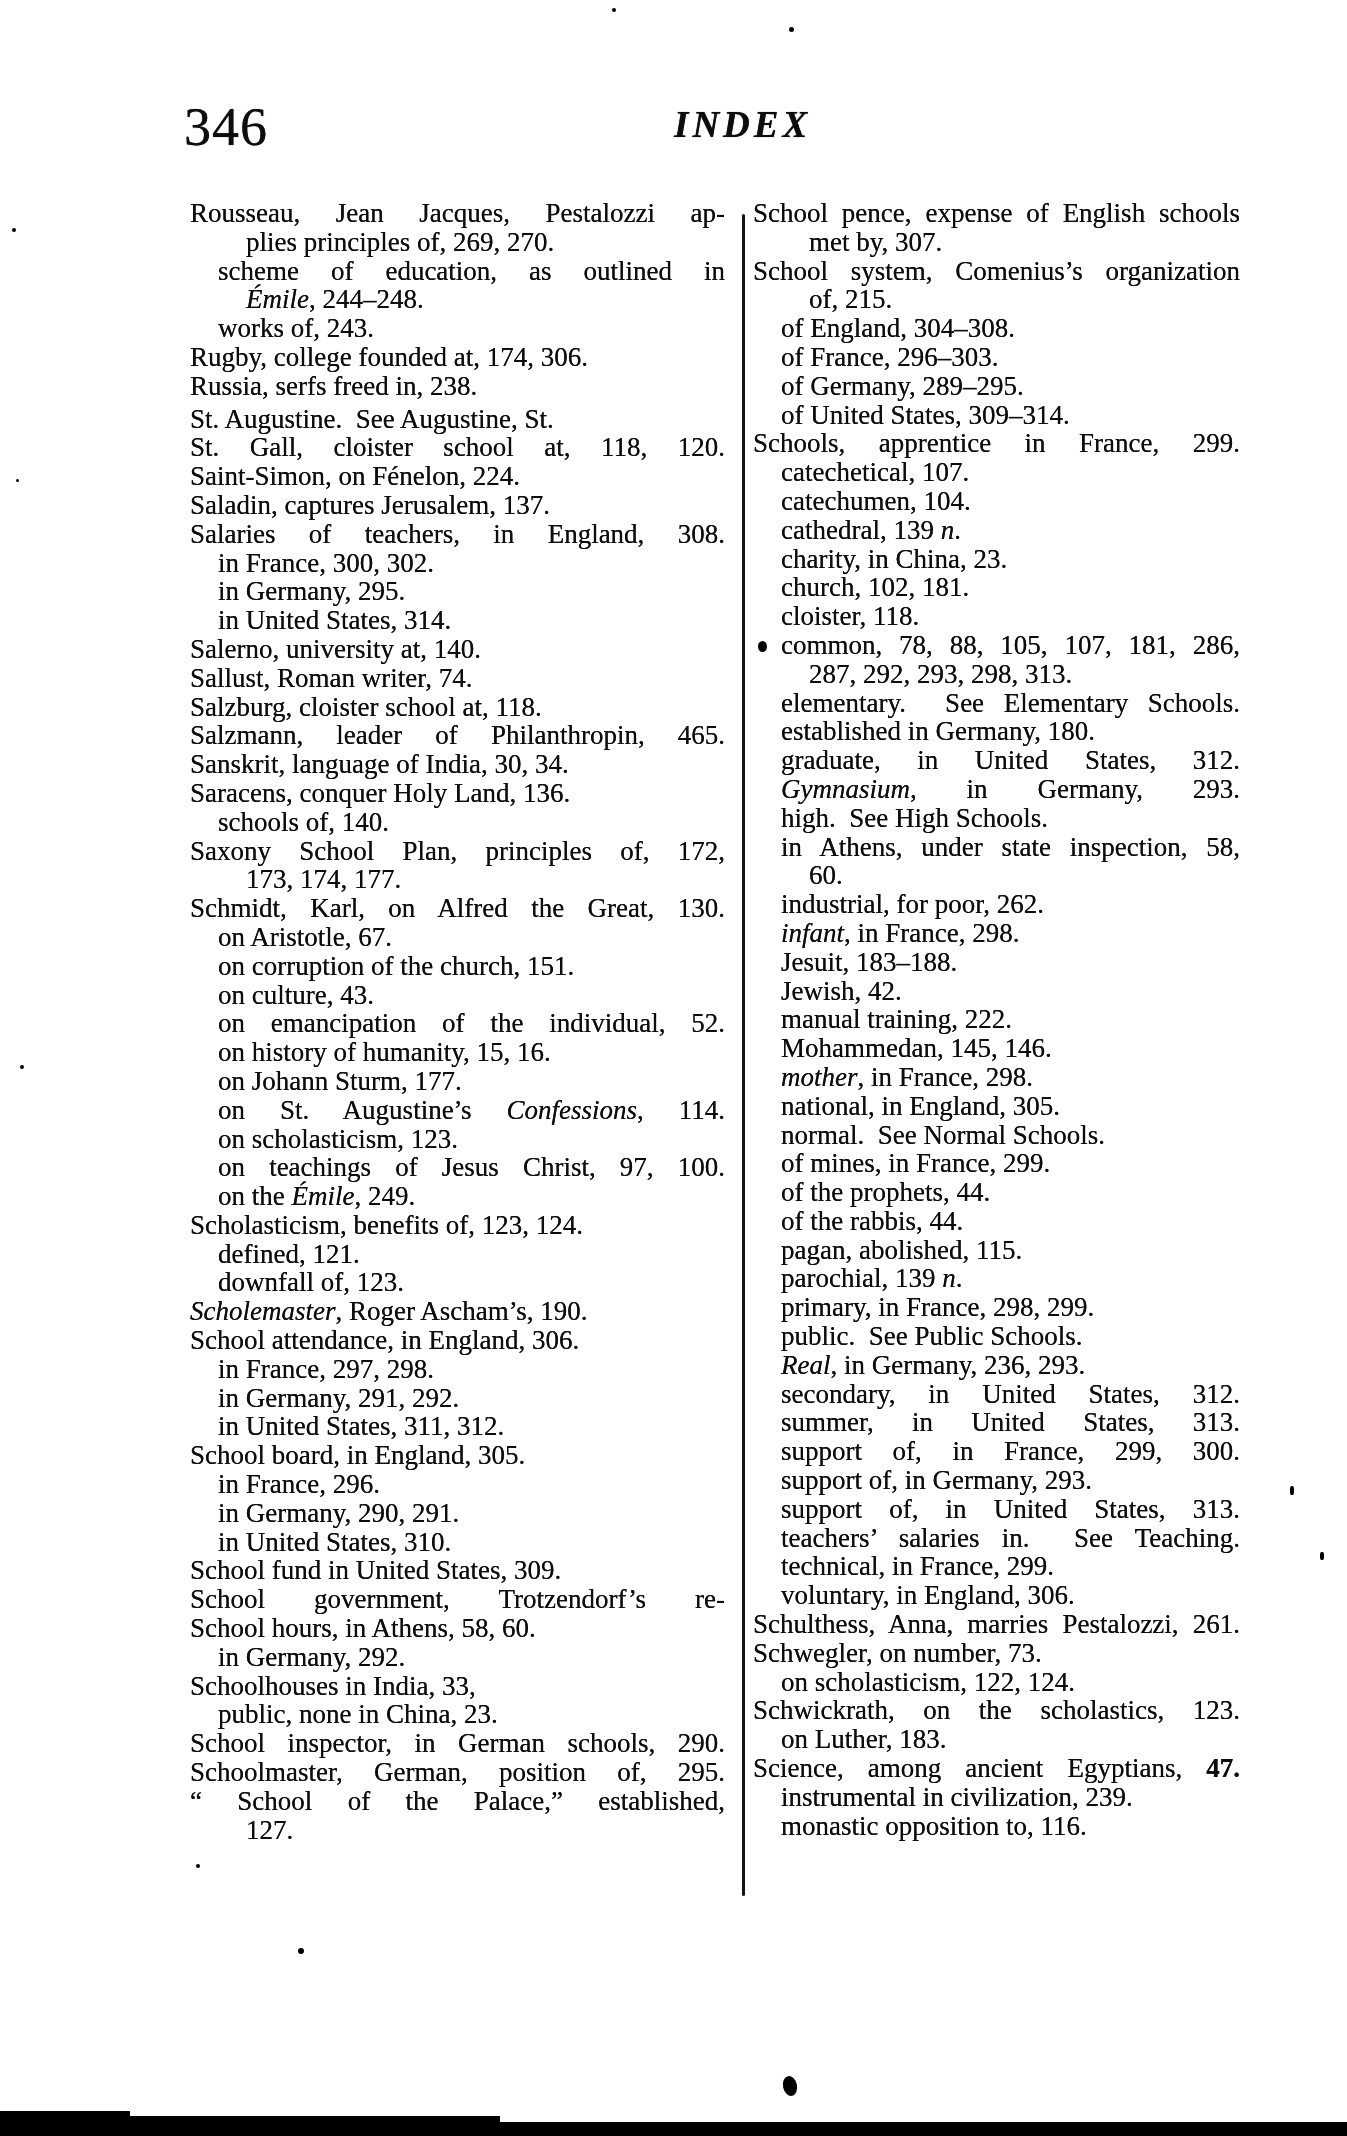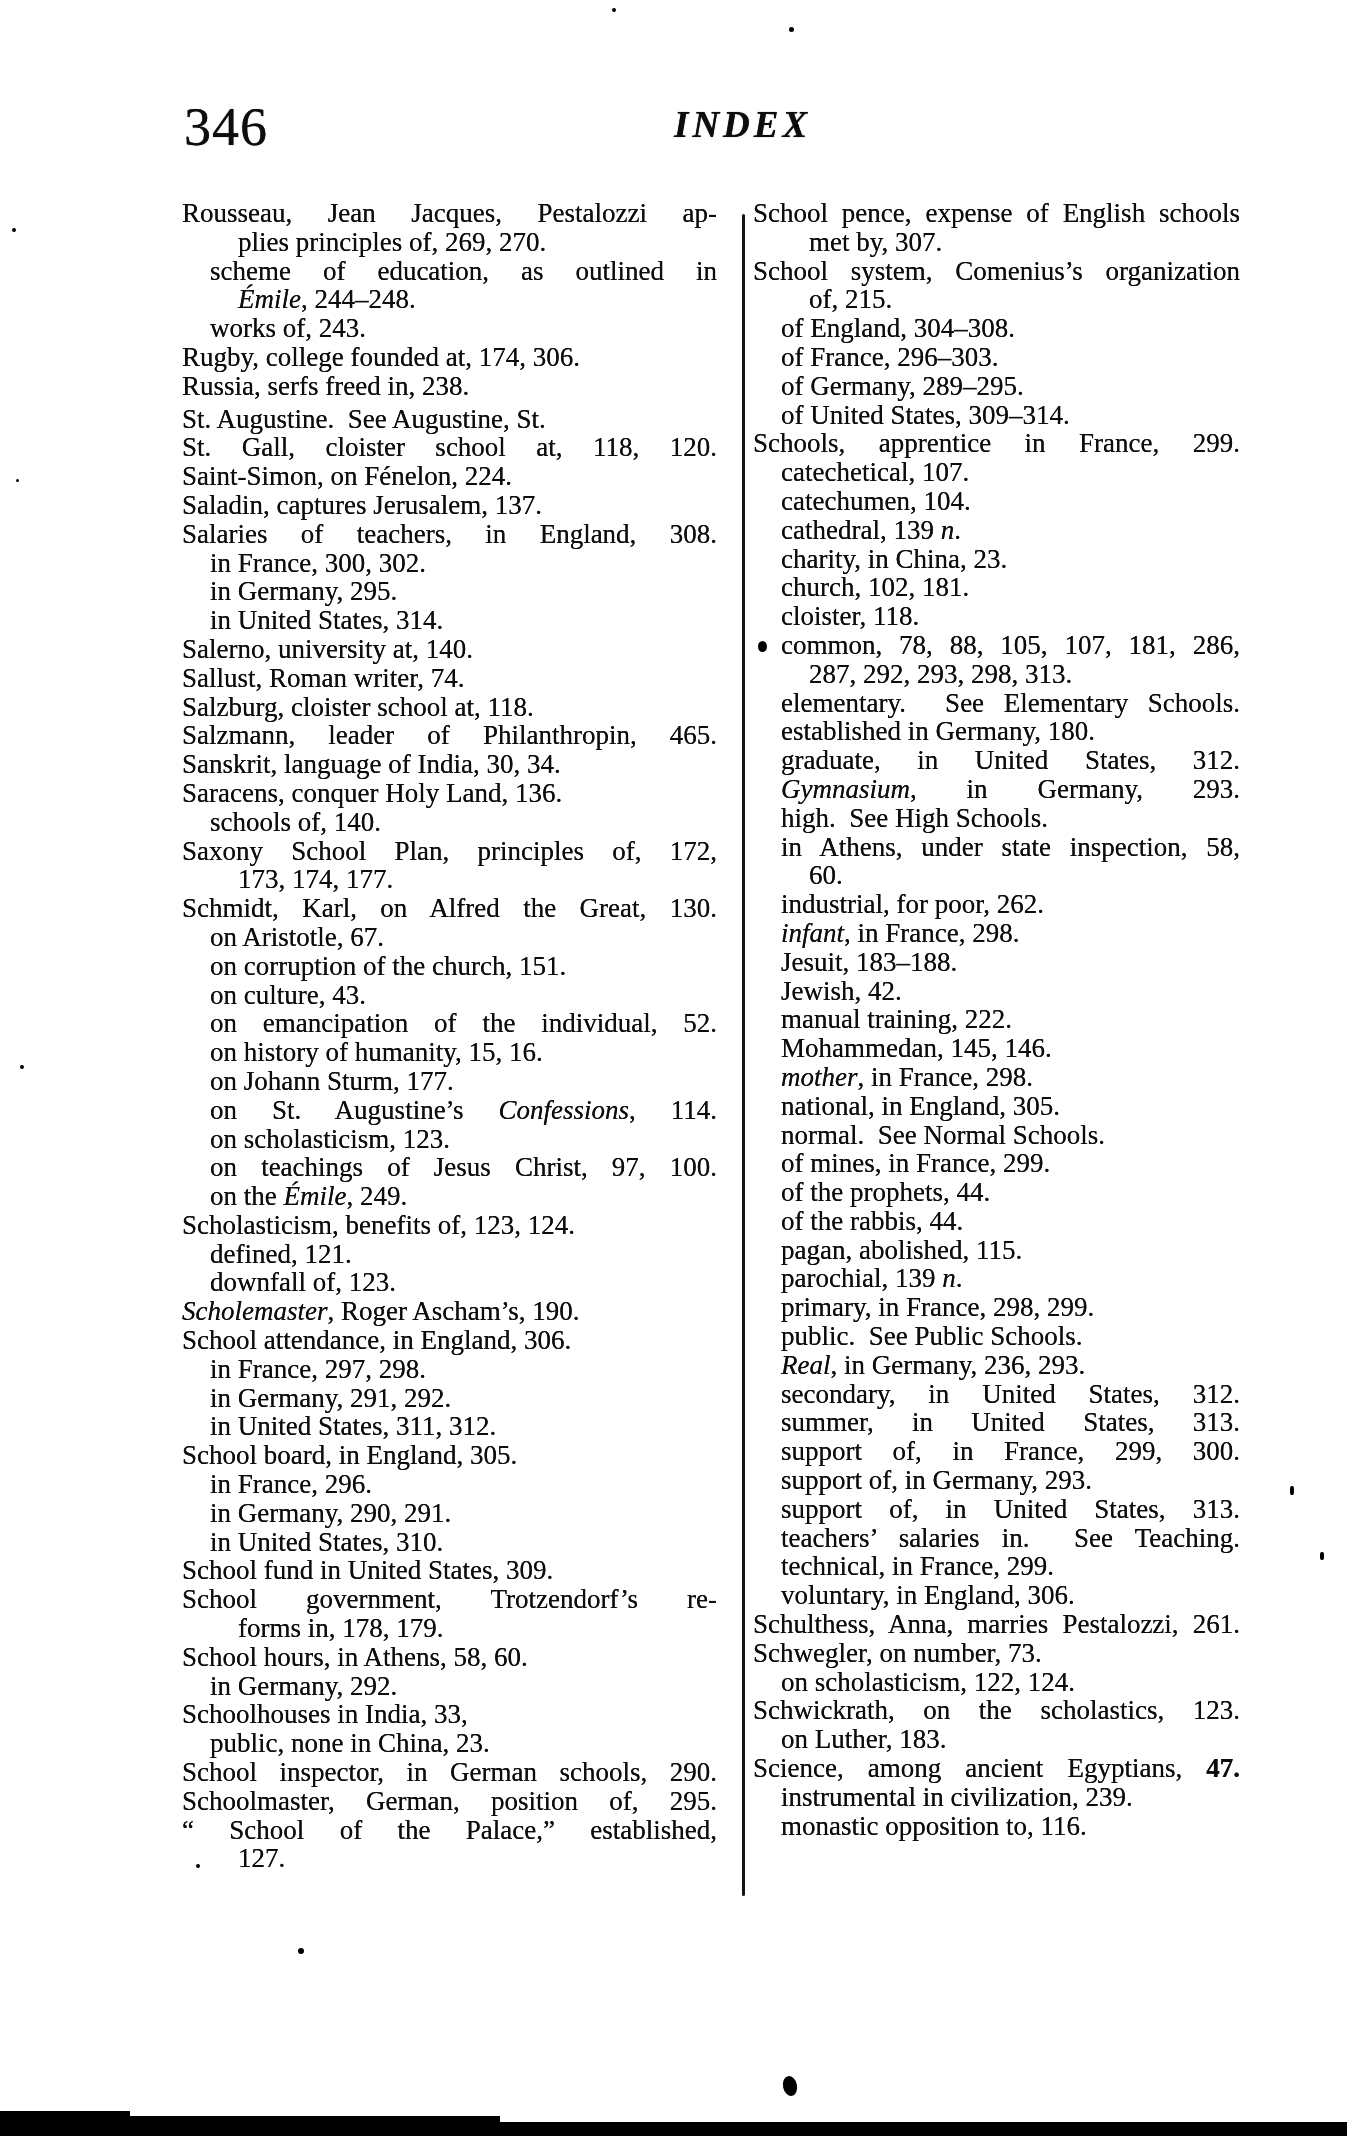--- a/index.html
+++ b/index.html
@@ -15,21 +15,21 @@
     text-shadow:0 0 0.8px rgba(0,0,0,.9);
   }
   .page-title{
     position:absolute;left:674px;top:106px;
     font-size:37px;line-height:1;font-style:italic;font-weight:bold;
     letter-spacing:4px;
     text-shadow:0 0 0.8px rgba(0,0,0,.9);
   }
   
   .col{position:absolute;top:199px;}
-  #col-left{left:182px;width:535px;}
+  #col-left{left:190px;width:535px;}
   #col-right{left:753px;width:487px;}
   .ln{
     font-size:27px;line-height:28.8px;white-space:pre;
     text-shadow:0 0 0.6px rgba(0,0,0,.85);
   }
   .ln i{font-style:italic;}
   .ln b{font-weight:bold;}
   .i1{padding-left:28px;}
   .i2{padding-left:56px;}
   .j{white-space:normal;text-align:justify;text-align-last:justify;}
@@ -94,21 +94,20 @@
     <div class="ln i0">School attendance, in England, 306.</div>
     <div class="ln i1">in France, 297, 298.</div>
     <div class="ln i1">in Germany, 291, 292.</div>
     <div class="ln i1">in United States, 311, 312.</div>
     <div class="ln i0">School board, in England, 305.</div>
     <div class="ln i1">in France, 296.</div>
     <div class="ln i1">in Germany, 290, 291.</div>
     <div class="ln i1">in United States, 310.</div>
     <div class="ln i0">School fund in United States, 309.</div>
     <div class="ln i0 j">School government, Trotzendorf’s re-</div>
-    <div class="ln i2">forms in, 178, 179.</div>
     <div class="ln i0">School hours, in Athens, 58, 60.</div>
     <div class="ln i1">in Germany, 292.</div>
     <div class="ln i0">Schoolhouses in India, 33,</div>
     <div class="ln i1">public, none in China, 23.</div>
     <div class="ln i0 j">School inspector, in German schools, 290.</div>
     <div class="ln i0 j">Schoolmaster, German, position of, 295.</div>
     <div class="ln i0 j">“ School of the Palace,” established,</div>
     <div class="ln i2">127.</div>
   </div>
 <div id="col-right" class="col">

